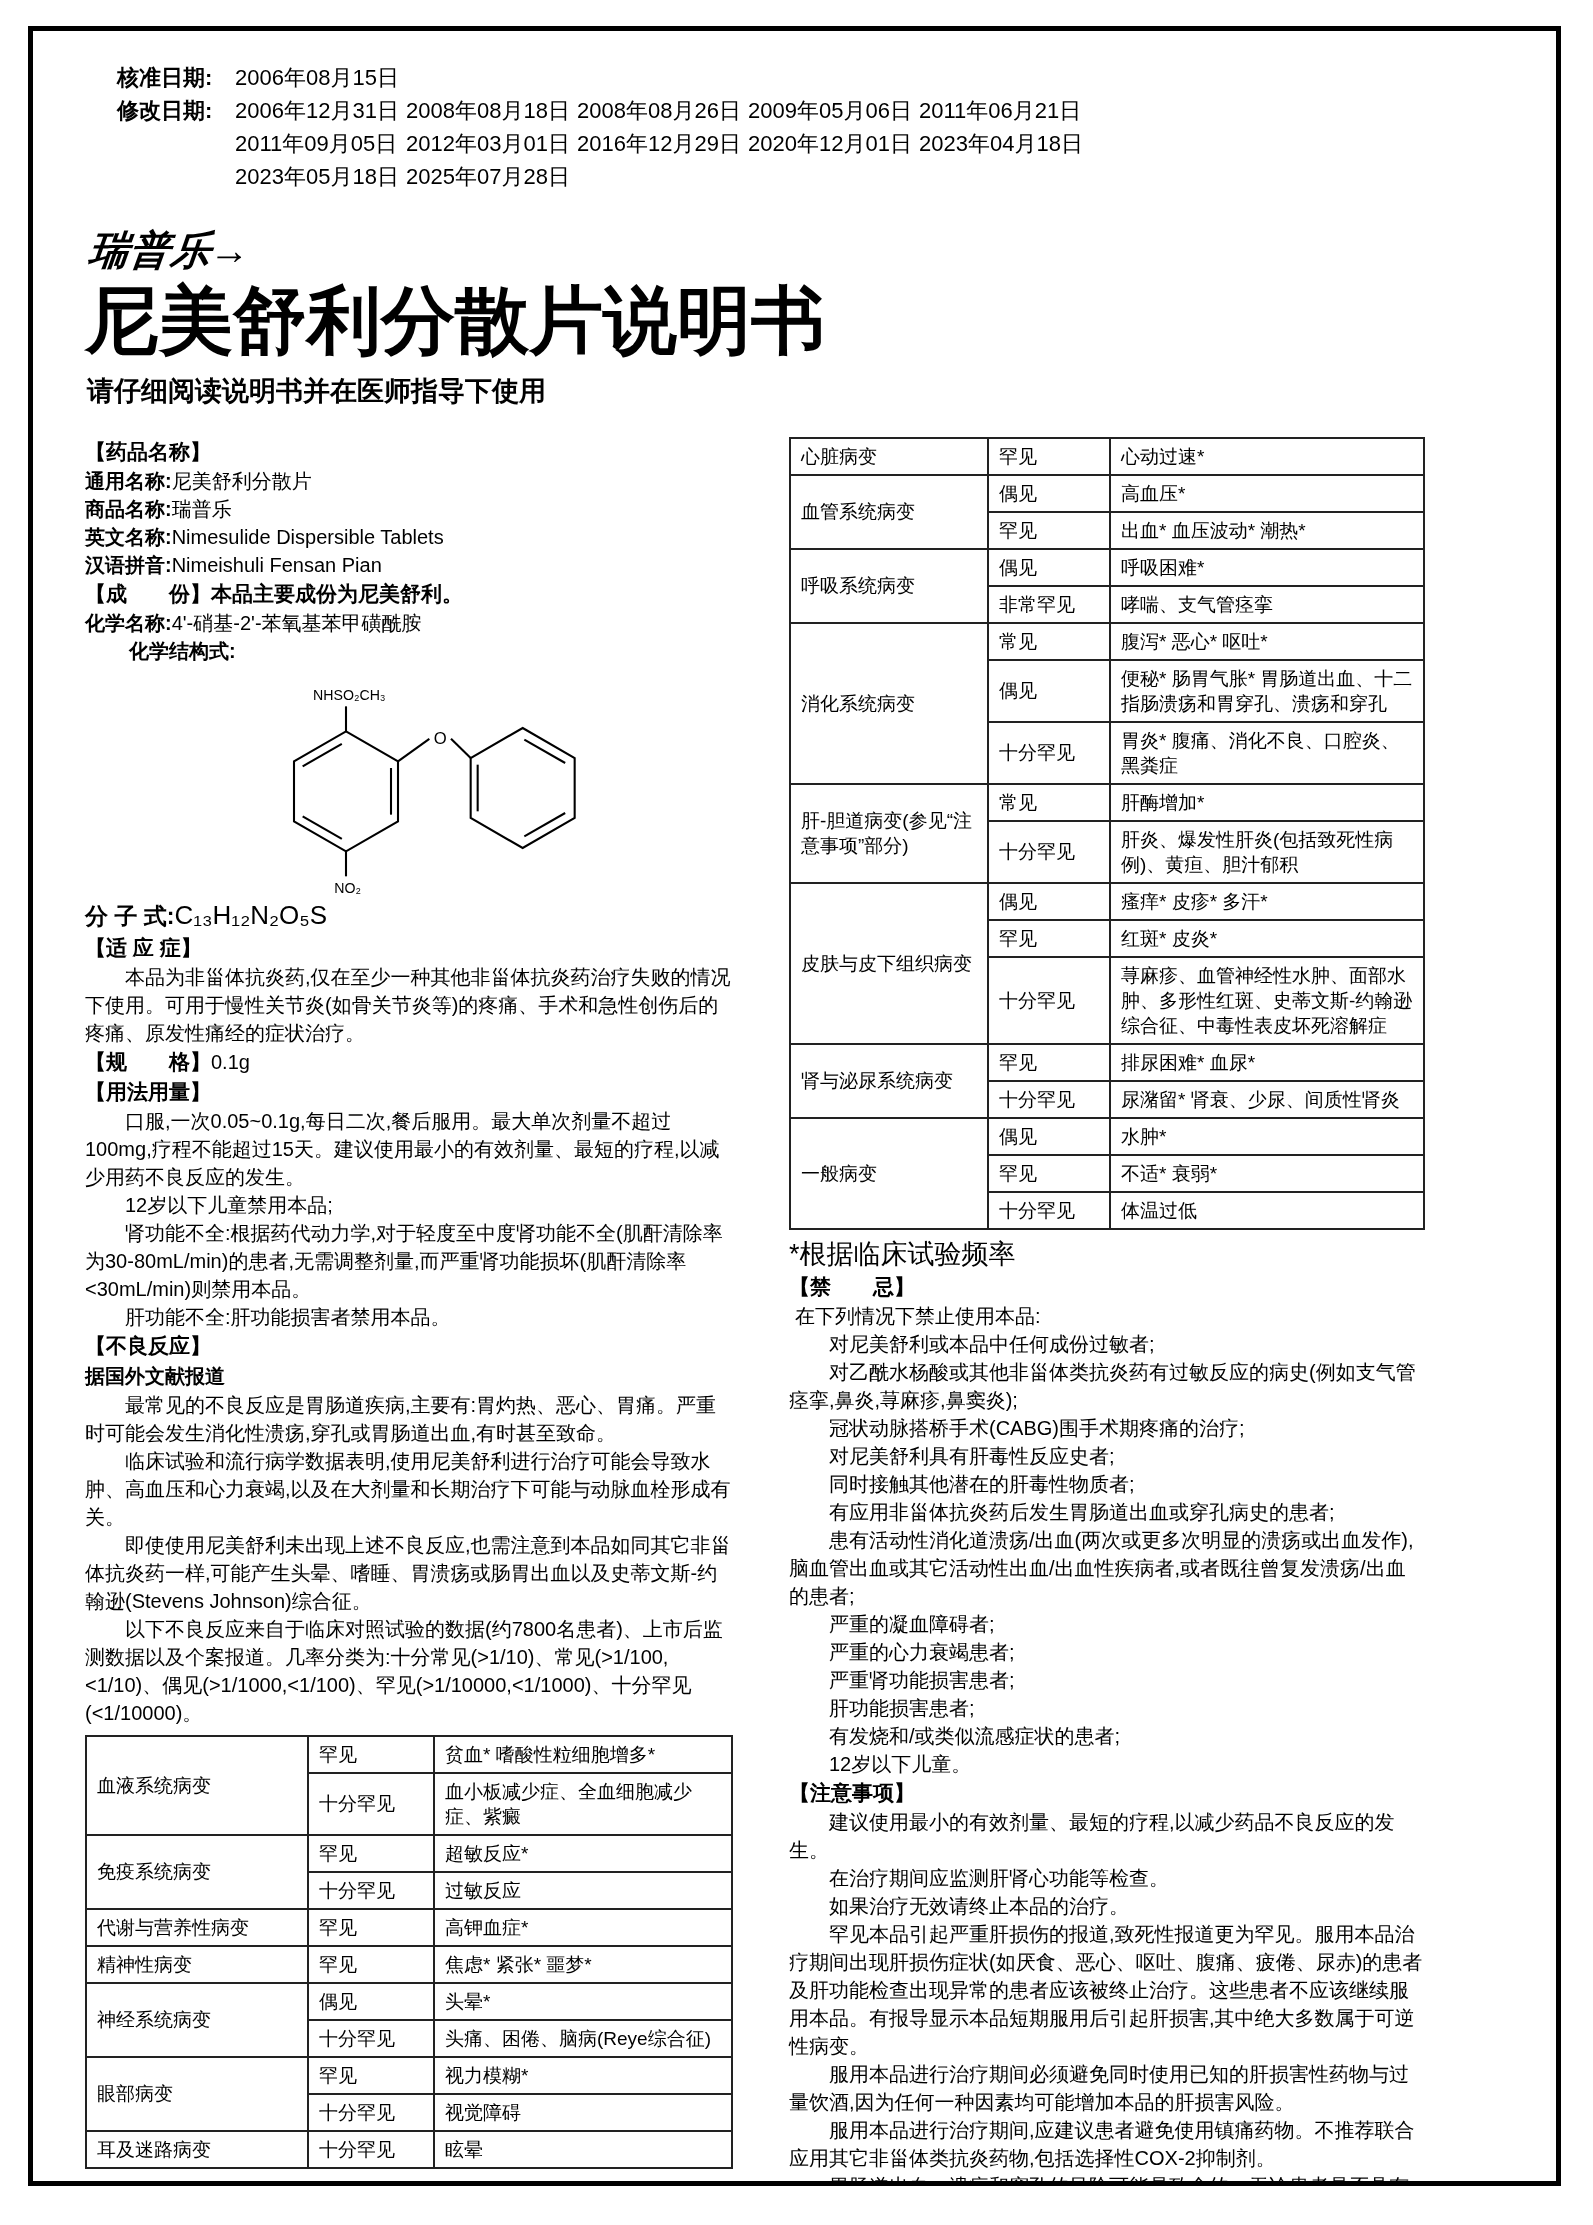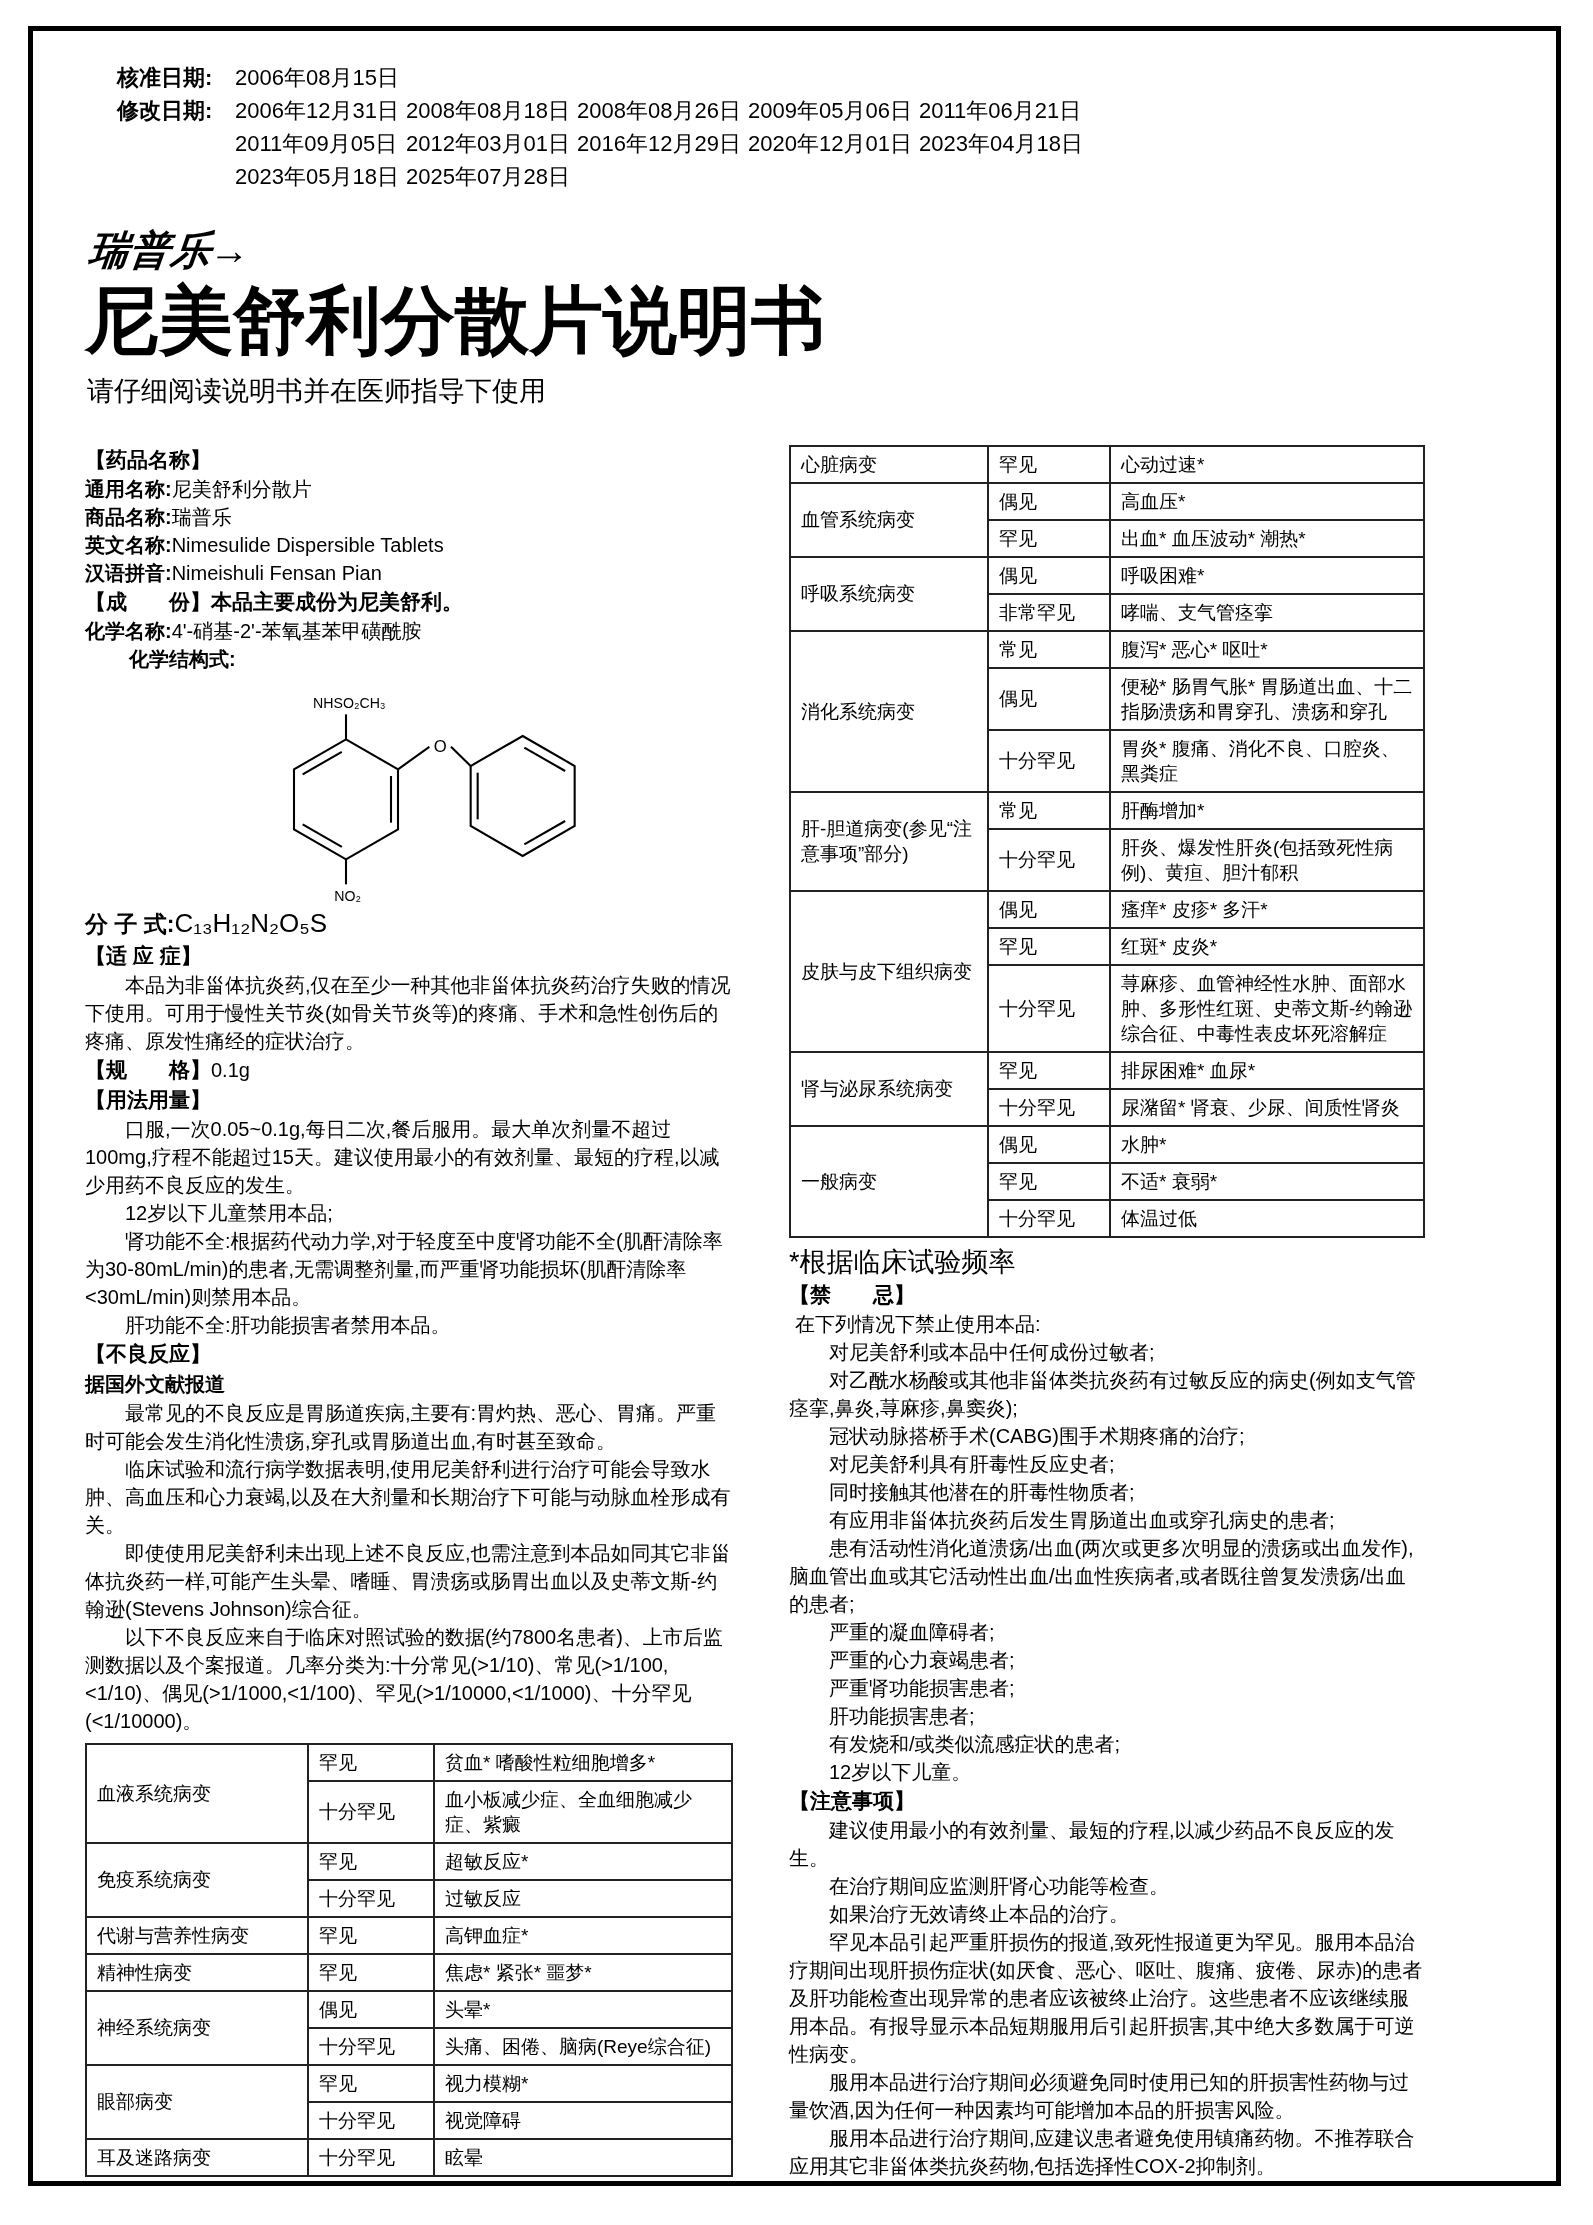--- a/index.html
+++ b/index.html
@@ -19,21 +19,21 @@
   .date-line { display:flex; }
   .date-label { font-weight:700; width:118px; flex:none; white-space:nowrap; }
   .date-grid { display:grid; grid-template-columns:repeat(5,171px); }
   .date-grid span { white-space:nowrap; }
 
   
   .logo { margin:30px 0 0 4px; display:inline-block; font-size:40px; font-weight:800;
           font-style:italic; transform:skewX(-6deg); letter-spacing:1px; }
   .logo .arrow { font-style:normal; font-weight:900; margin-left:-2px; }
   .doc-title { font-size:74px; font-weight:900; line-height:1.12; margin:2px 0 0 0; letter-spacing:0; }
-  .doc-subtitle { font-size:27px; font-weight:400; margin:10px 0 36px 2px; }
+  .doc-subtitle { font-size:27px; font-weight:700; margin:10px 0 28px 2px; }
 
   
   .columns { display:flex; align-items:flex-start; }
   .col-left  { width:648px; font-size:20px; line-height:28px; }
   .col-right { width:636px; margin-left:56px; font-size:20px; line-height:28px; }
 
   .sec { font-size:21px; font-weight:800; line-height:30px; }
   .lbl { font-weight:800; }
   .ind { margin-left:44px; }
   .p   { margin:0; text-indent:2em; }

